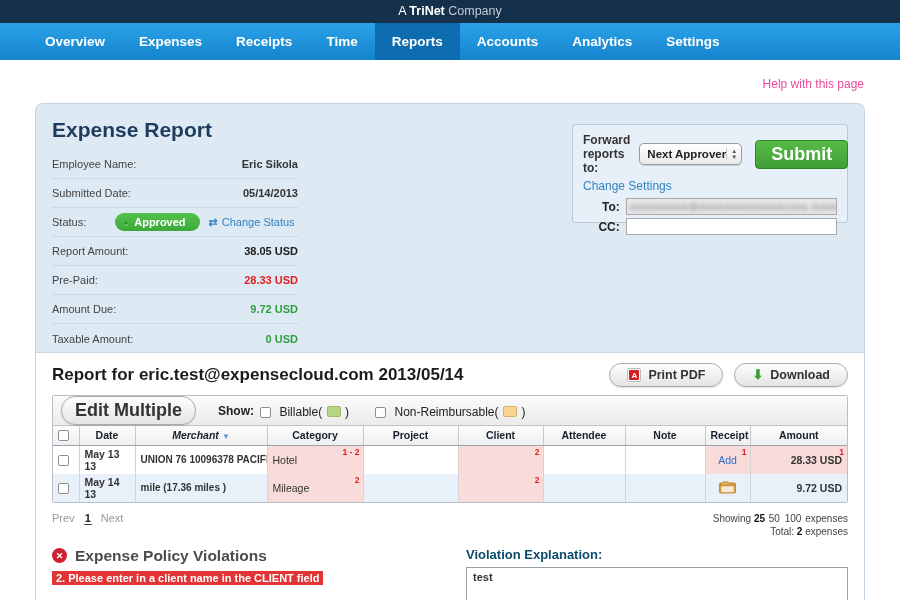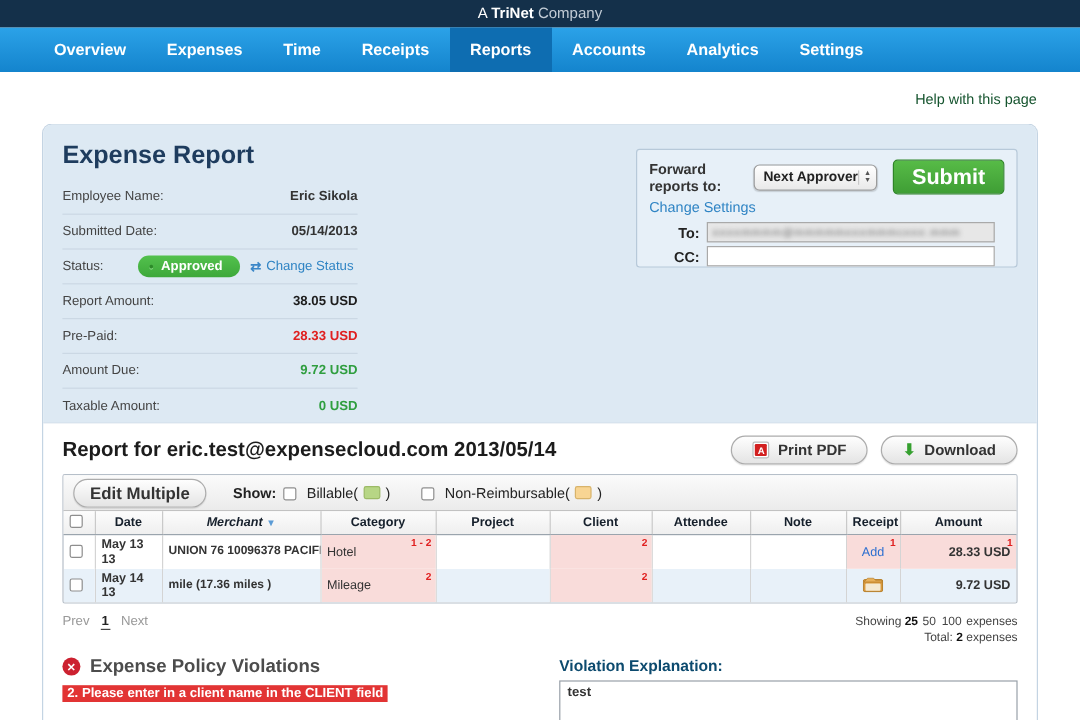--- a/index.html
+++ b/index.html
@@ -10,21 +10,21 @@
   .topbar { height:23px; background:#14304a; color:#fff; text-align:center; line-height:23px; font-size:12.5px; }
   .topbar .b { font-weight:bold; }
   .topbar .light { color:#c2ccd6; }
 
   
   .navbar { height:37px; background:linear-gradient(#2ba2e8,#1484cd); display:flex; padding-left:28px; }
   .navtab { color:#fff; font-weight:bold; font-size:13.5px; line-height:37px; padding:0 17px; cursor:pointer; }
   .navtab.active { background:#0e6db1; }
 
   .help-row { text-align:right; padding:14px 36px 0 0; }
-  .help-row a { color:#14532d; font-size:12px; text-decoration:none; }
+  .help-row a { color:#ec4899; font-size:12px; text-decoration:none; }
 
   
   .outer { position:absolute; left:35px; right:35px; top:103px; height:520px;
            border:1px solid #c4d4e3; border-bottom:none; border-radius:8px 8px 0 0; background:#fff; }
 
   .panel-top { height:249px; background:#dde9f3; border-bottom:1px solid #c9d7e4; border-radius:7px 7px 0 0; position:relative; }
 
   
   .summary { position:absolute; left:16px; top:8px; width:246px; }
   .summary h1 { font-size:21px; font-weight:bold; color:#1e3c5e; margin:6px 0 8px; }
@@ -36,21 +36,21 @@
   .srow .val.green { color:#2f9e3f; }
   .srow.statusrow { justify-content:flex-start; gap:9px; }
   .srow.statusrow .lbl { width:54px; }
   .badge-approved { background:linear-gradient(#53c14d,#3da83a); border-radius:11px; color:#fff; font-weight:bold; font-size:11px;
                     padding:3px 14px 3px 9px; display:inline-flex; align-items:center; gap:6px; cursor:pointer; }
   .badge-approved .dot { font-size:7px; color:#2c8a29; text-shadow:0 1px 0 #8fdf8b; }
   .change-status { color:#2f84c4; font-size:11px; text-decoration:none; display:inline-flex; align-items:center; gap:4px; }
   .cs-icon { color:#3b87c8; font-size:11px; font-weight:bold; }
 
   
-  .fwd-box { position:absolute; right:16px; top:20px; width:318px; height:99px; background:#e7f0f8; border:1px solid #b7c9d9; border-radius:3px; padding:8px 10px 16px; font-size:12px; }
+  .fwd-box { position:absolute; right:16px; top:20px; width:276px; height:99px; background:#e7f0f8; border:1px solid #b7c9d9; border-radius:3px; padding:8px 10px 16px; font-size:12px; }
   .fwd-row1 { display:flex; align-items:center; gap:9px; }
   .fwd-row1 .flabel { font-weight:bold; color:#333; }
   .select { width:112px; height:22px; background:linear-gradient(#ffffff,#e9e9e9); border:1px solid #9b9b9b; border-radius:5px;
             display:flex; align-items:center; cursor:pointer; box-shadow:0 1px 1px rgba(0,0,0,.15); }
   .select .sel-text { flex:1; font-weight:bold; font-size:11.5px; color:#222; padding-left:7px; white-space:nowrap; }
   .select .stepper { width:15px; display:flex; flex-direction:column; align-items:center; line-height:6px; color:#555; font-size:6px; border-left:1px solid #c9c9c9; }
   .submit-btn { margin-left:4px; background:linear-gradient(#57bb47,#3f9e35); border:1px solid #2f8428; border-radius:4px;
                 color:#fff; font-weight:bold; font-size:18px; padding:3px 15px; cursor:pointer; }
   .change-settings { color:#2f84c4; font-size:12px; text-decoration:none; display:inline-block; margin:4px 0 2px; }
   .fwd-frow { display:flex; align-items:center; gap:6px; margin-top:3px; }
@@ -66,21 +66,21 @@
   .pill { display:inline-flex; align-items:center; gap:7px; padding:4px 17px; border:1px solid #acacac; border-radius:14px;
           background:linear-gradient(#fefefe,#e4e4e4); font-weight:bold; font-size:12.5px; color:#333; cursor:pointer;
           box-shadow:0 1px 1px rgba(0,0,0,.12); }
   .pdf-ic { width:14px; height:14px; background:#fff; border:1px solid #bbb; border-radius:2px; display:inline-flex; align-items:center; justify-content:center; }
   .pdf-ic i { font-style:normal; background:#d21f1f; color:#fff; font-weight:bold; font-size:8px; width:10px; height:10px; border-radius:1px; display:flex; align-items:center; justify-content:center; }
   .dl-ic { color:#35a02f; font-size:13px; line-height:10px; font-weight:bold; }
 
   
   .tablebox { margin:2px 16px 0; border:1px solid #b6bfc9; border-radius:2px; }
   .toolbar { height:30px; background:linear-gradient(#fbfbfb,#ebebeb); border-bottom:1px solid #c2c2c2; display:flex; align-items:center; padding:0 8px; }
-  .pill.small { padding:3px 13px; font-size:14px; }
+  .pill.small { padding:3px 13px; font-size:18px; }
   .show-label { font-weight:bold; font-size:12px; color:#222; margin:0 6px 0 22px; }
   .cb { display:inline-block; width:11px; height:11px; border:1px solid #8e8e8e; border-radius:2px; background:#fff; margin-right:4px; vertical-align:-2px; cursor:pointer; }
   .chk-label { font-size:12px; color:#222; }
   .swatch { display:inline-block; width:14px; height:11px; border-radius:2px; vertical-align:-1px; }
   .swatch.billable { background:#b7d685; border:1px solid #9cba66; }
   .swatch.nonreimb { background:#f8d593; border:1px solid #d8b36a; }
   .chk-group { margin-right:26px; }
 
   table.exp { width:100%; border-collapse:collapse; font-size:10.5px; table-layout:fixed; }
   table.exp th { height:19px; background:linear-gradient(#fcfcfc,#efefef); border-right:1px solid #c9c9c9; border-bottom:1px solid #9aa4ad;
@@ -130,22 +130,22 @@
 
 <div class="topbar">
   <span>A</span>
   <span class="b">TriNet</span>
   <span class="light">Company</span>
 </div>
 
 <div class="navbar">
   <div class="navtab">Overview</div>
   <div class="navtab">Expenses</div>
+  <div class="navtab">Receipts</div>
   <div class="navtab">Time</div>
-  <div class="navtab">Receipts</div>
   <div class="navtab active">Reports</div>
   <div class="navtab">Accounts</div>
   <div class="navtab">Analytics</div>
   <div class="navtab">Settings</div>
 </div>
 
 <div class="help-row">
   <a href="#">Help with this page</a>
 </div>
 

